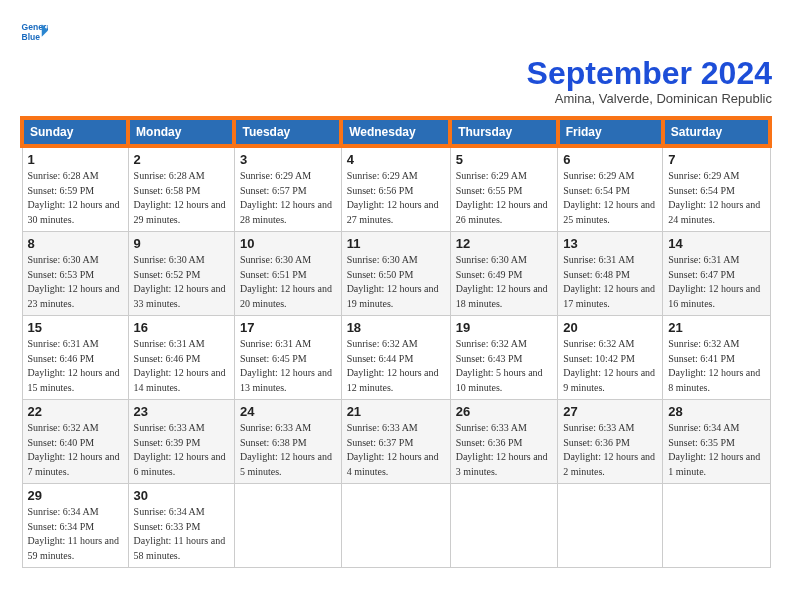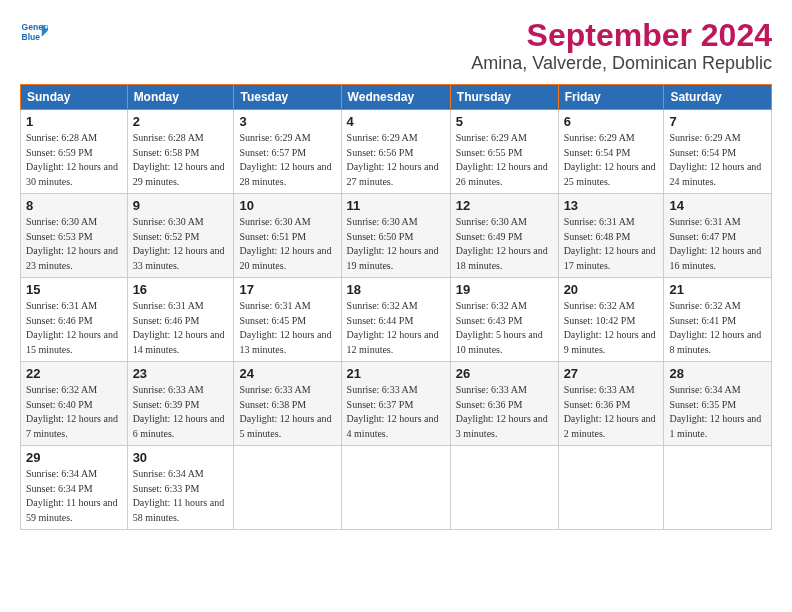--- a/index.html
+++ b/index.html
@@ -30,40 +30,41 @@
     .logo-icon {
       width: 28px;
       height: 28px;
     }
     .title-area {
       text-align: right;
     }
     .main-title {
       font-size: 32px;
       font-weight: bold;
-      color: #be185d;
+      color: #1d4ed8;
       line-height: 1.1;
+      margin-top: 38px;
     }
     .subtitle {
-      font-size: 18px;
+      font-size: 13px;
       color: #444;
     }
     .calendar {
       width: 100%;
       border-collapse: collapse;
       font-size: 10.5px;
     }
     .calendar th {
       background: #2a6db5;
       color: #fff;
       text-align: left;
       padding: 5px 6px;
       font-size: 12px;
       font-weight: bold;
-      border: 1px solid #f97316;
+      border: 4px solid #f97316;
     }
     .calendar td {
       border: 1px solid #ccc;
       vertical-align: top;
       padding: 4px 5px;
       width: 113px;
       min-height: 72px;
       background: #fff;
     }
     .calendar tr:nth-child(even) td {

